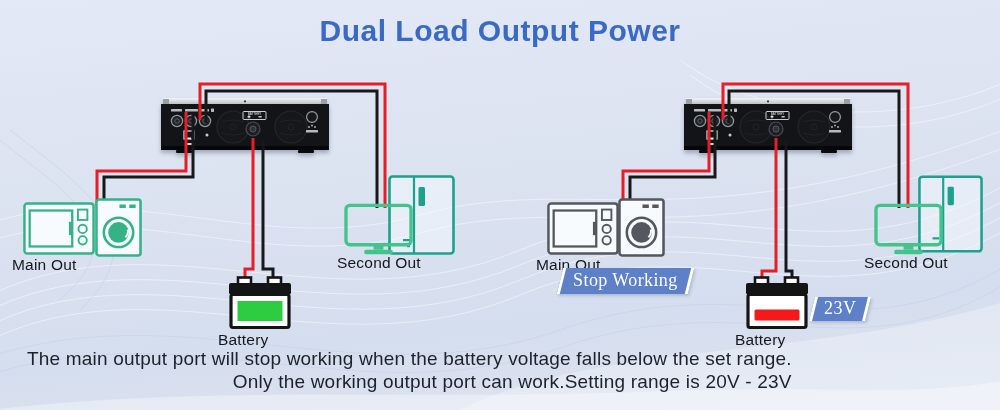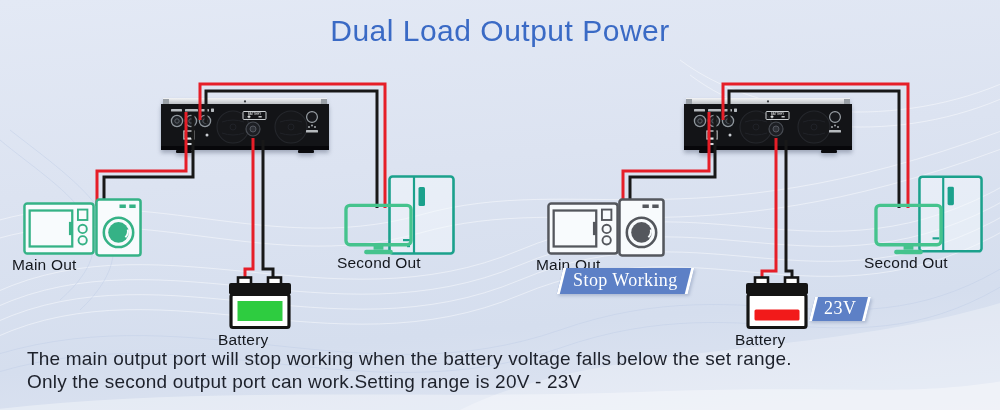--- a/index.html
+++ b/index.html
@@ -4,21 +4,21 @@
 <style>
   html,body{margin:0;padding:0;}
   .stage{
     position:relative;width:1000px;height:410px;overflow:hidden;
     background:linear-gradient(175deg,#e3e9f5 0%,#dce3f1 40%,#d5deee 75%,#dfe5f2 100%);
     font-family:"Liberation Sans",sans-serif;
   }
   .bg-waves{position:absolute;inset:0;pointer-events:none;}
   .page-title{
     position:absolute;top:14px;left:0;width:100%;text-align:center;
-    font-size:30px;font-weight:400;color:#3a6ac5;letter-spacing:.5px;margin:0;
+    font-size:30px;font-weight:700;color:#3a6ac5;letter-spacing:.5px;margin:0;
   }
   .device{position:absolute;filter:drop-shadow(0 3px 2px rgba(50,60,85,.35));}
   .wires{position:absolute;inset:0;pointer-events:none;}
   .wires polyline{fill:none;stroke-width:3;stroke-linejoin:miter;stroke-linecap:butt;}
   .appliance{position:absolute;}
   .green{color:#35b286;}
   .green-lite{color:#45c38d;}
   .teal{color:#1ba18c;}
   .gray{color:#54575d;}
   .io-label{
@@ -30,21 +30,21 @@
     padding:2px 10px 3px;box-shadow:2px 2px 3px rgba(90,110,150,.3);
   }
   .badge .bt{
     display:inline-block;transform:skewX(14deg);
     font-family:"Liberation Serif",serif;font-size:18px;color:#ffffff;letter-spacing:.4px;
   }
   .footer{
     position:absolute;left:27px;top:348px;font-size:19px;line-height:22.5px;
     color:#1d212b;letter-spacing:.2px;
   }
-  .footer div{white-space:nowrap;}
+  .footer div{white-space:nowrap;text-align:right;}
 </style>
 </head>
 <body>
 
 <div class="stage">
 
   <svg class="bg-waves" viewBox="0 0 1000 410">
     <g fill="none" stroke="#ffffff" stroke-opacity="0.45" stroke-width="1">
       <path d="M-20,300 C150,210 330,330 520,250 S 830,300 1030,170"></path>
       <path d="M-20,315 C150,225 330,345 520,265 S 830,315 1030,185"></path>
@@ -247,16 +247,16 @@
     <rect x="3" y="18.5" width="58" height="33" rx="2" fill="#ffffff" stroke="#141414" stroke-width="3.2"></rect>
     <rect x="9.5" y="33.5" width="45" height="11" rx="1.5" fill="#f21a1a"></rect>
   </svg>
   <div class="io-label" style="left:735px;top:331px;width:84px">Battery</div>
   <div class="badge" style="left:812px;top:297px;padding:1px 9px 2px">
     <span class="bt">23V</span>
   </div>
 
   <div class="footer">
     <div>The main output port will stop working when the battery voltage falls below the set range.</div>
-    <div>Only the second output port can work.Setting range is 20V - 23V</div>
+    <div>Only the working output port can work.Setting range is 20V - 23V</div>
   </div>
 
 </div>
 
 </body></html>

